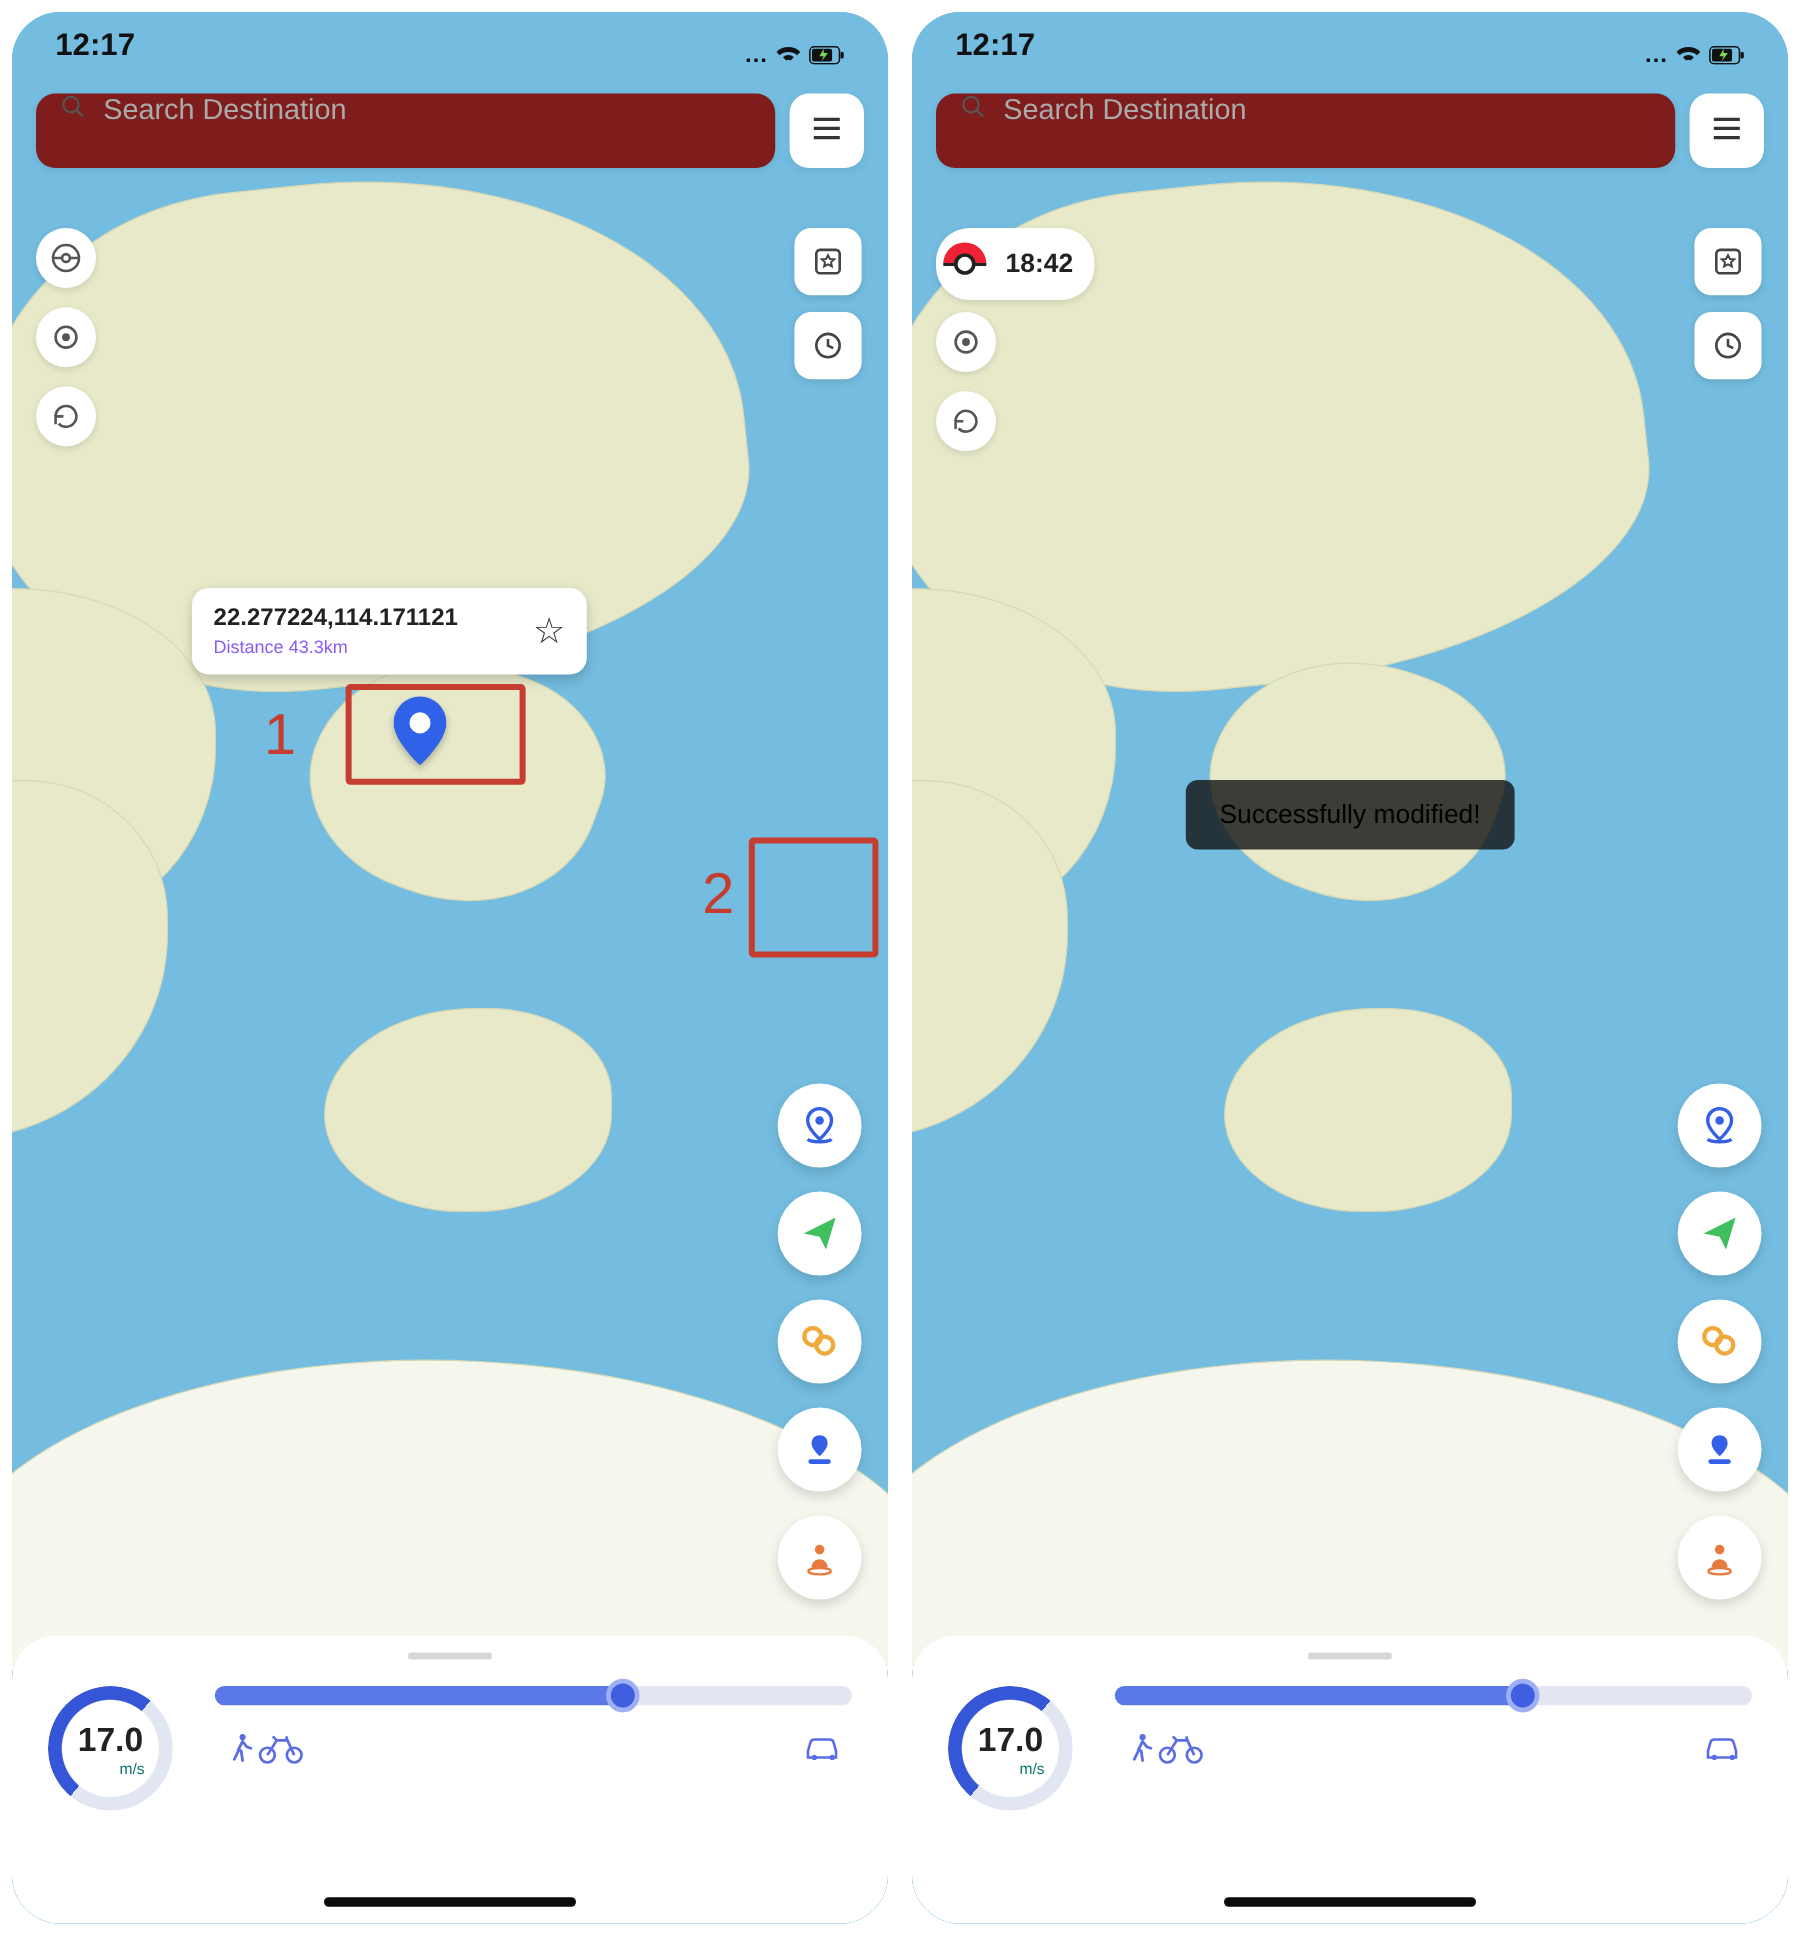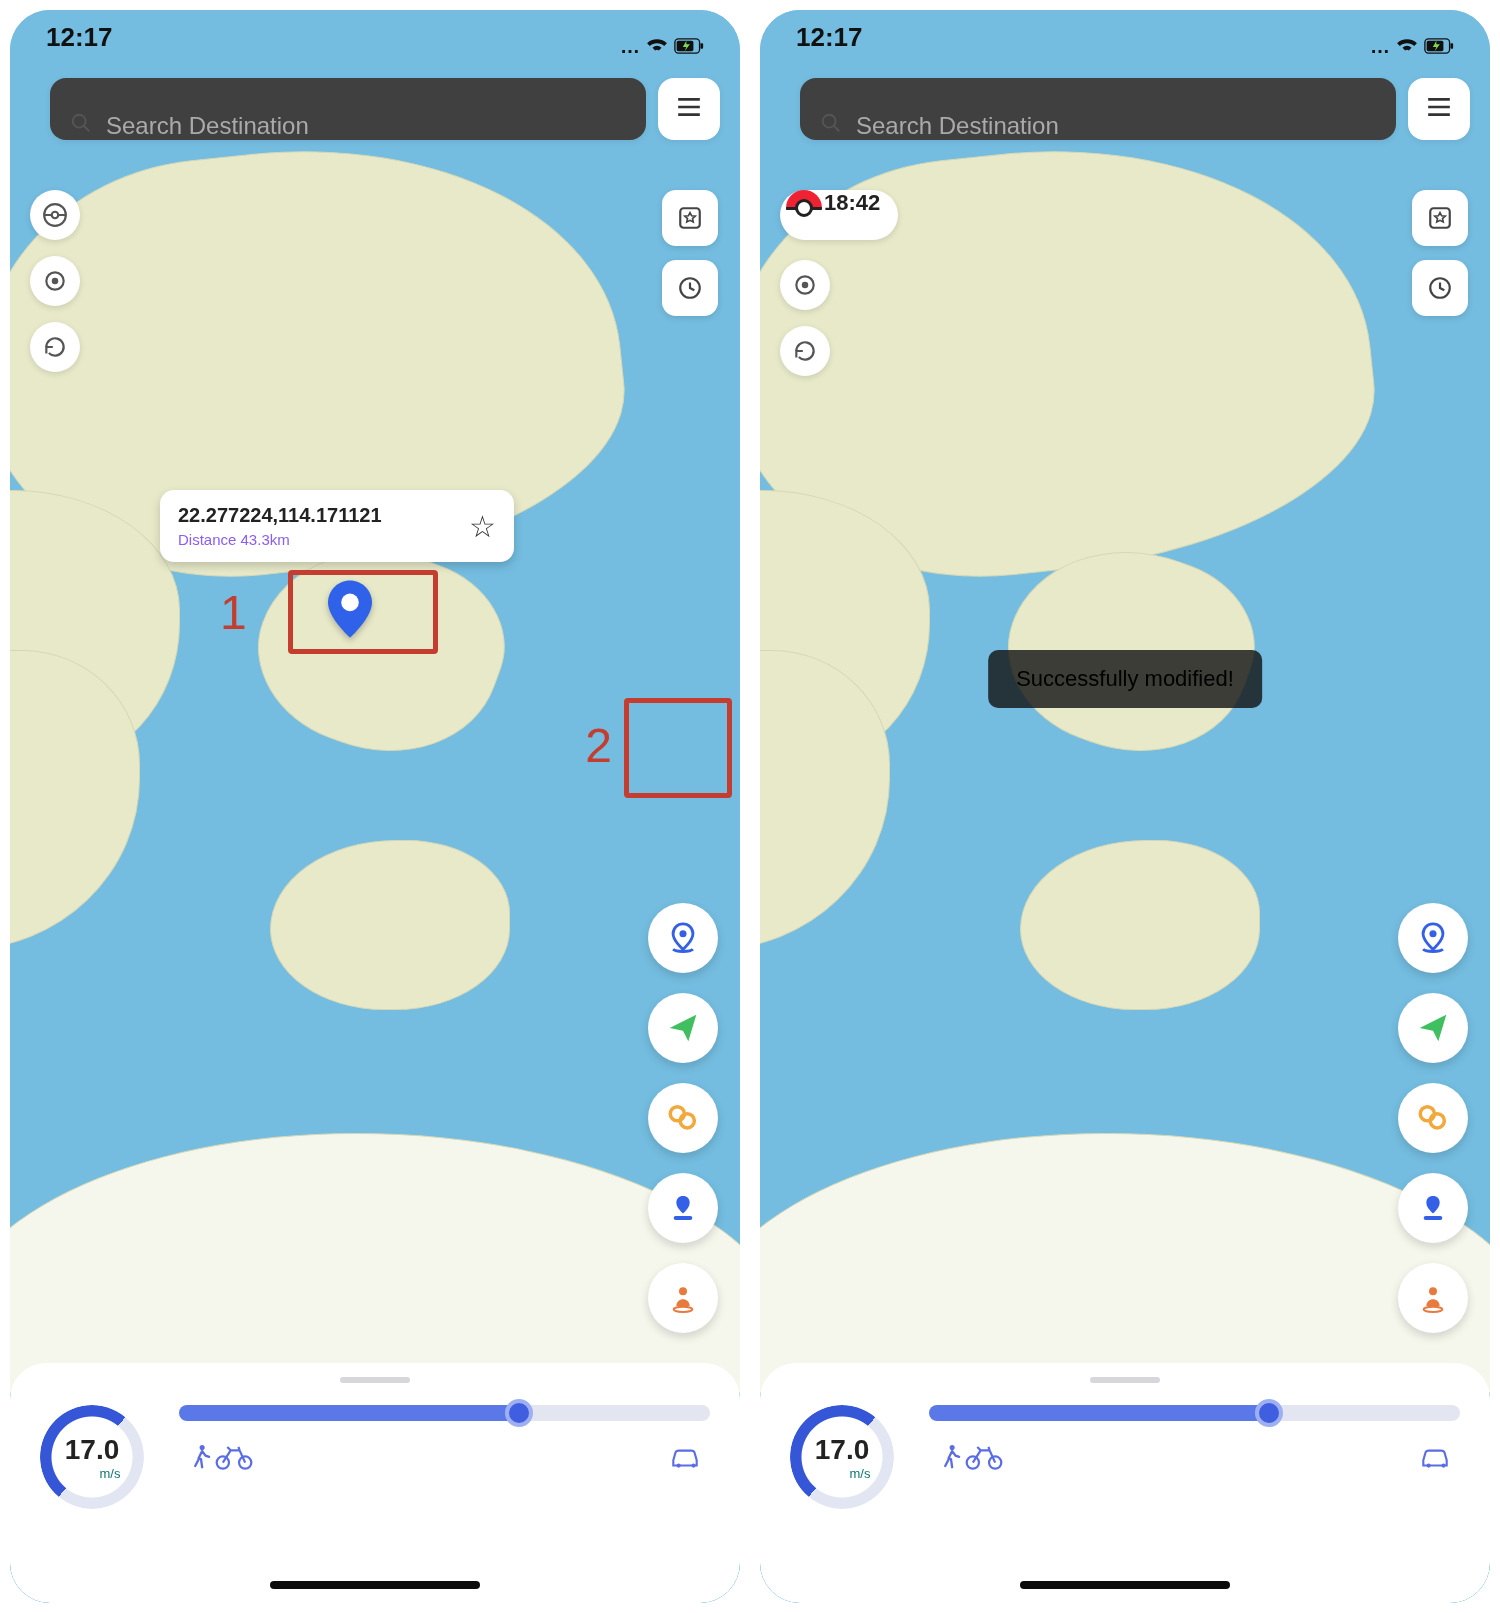--- a/index.html
+++ b/index.html
@@ -38,30 +38,29 @@
   
   .search-row {
     display: flex;
     gap: 12px;
     padding: 8px 20px 14px 20px;
     position: relative;
     z-index: 10;
   }
   .search-box {
     flex: 1;
-    background: #404040;
+    background: #7f1d1d;
     border-radius: 16px;
     height: 62px;
     display: flex;
-    align-items: flex-end;
+    align-items: flex-start;
     padding: 0 20px;
     font-size: 24px;
     color: #aaa;
     box-shadow: 0 2px 6px rgba(0,0,0,.08);
-    margin-left: 20px;
   }
   .search-box .sicon { margin-right: 14px; color:#555;}
   .menu-btn {
     width: 62px; height: 62px;
     background: #fff;
     border-radius: 16px;
     display:flex;align-items:center;justify-content:center;
     box-shadow: 0 2px 6px rgba(0,0,0,.08);
     font-size: 28px; color:#333;
   }
@@ -96,22 +95,22 @@
     background: #fff;
     border-radius: 50%;
     display:flex;align-items:center;justify-content:center;
     box-shadow: 0 2px 6px rgba(0,0,0,.12);
     color:#555; font-size:22px;
   }
   
   .poke-pill {
     position:absolute; top:180px; left:20px;
     background:#fff; border-radius: 28px;
-    height:50px; padding: 0 18px 0 6px;
-    display:flex;gap:2px;
+    height:60px; padding: 0 18px 0 6px;
+    display:flex;align-items:center;gap:16px;
     box-shadow: 0 2px 6px rgba(0,0,0,.12);
     z-index:12;
   }
   .pokeball {
     width:36px;height:36px;border-radius:50%;
     background: linear-gradient(#e23 0 48%, #222 48% 55%, #fff 55% 100%);
     position:relative;
   }
   .pokeball::after{
     content:"";position:absolute;top:50%;left:50%;transform:translate(-50%,-50%);
@@ -137,21 +136,21 @@
   }
   .fab {
     width:70px;height:70px;border-radius:50%;background:#fff;
     display:flex;align-items:center;justify-content:center;
     box-shadow:0 4px 10px rgba(0,0,0,.15);
   }
   
   .coord-popup{
     position:absolute; left:150px; top:480px;
     background:#fff; border-radius:14px;
-    width: 354px; padding:14px 18px;
+    width: 329px; padding:14px 18px;
     box-shadow:0 4px 10px rgba(0,0,0,.18);
     z-index:13;
     display:flex;align-items:center;justify-content:space-between;
   }
   .coord-popup .txt{font-size:20px;font-weight:600;color:#222;}
   .coord-popup .dist{font-size:15px;color:#8b5cf6;margin-top:4px;}
   .star{font-size:30px;color:#333;}
   
   .pin {
     position:absolute; left:318px; top:570px; z-index:13;

